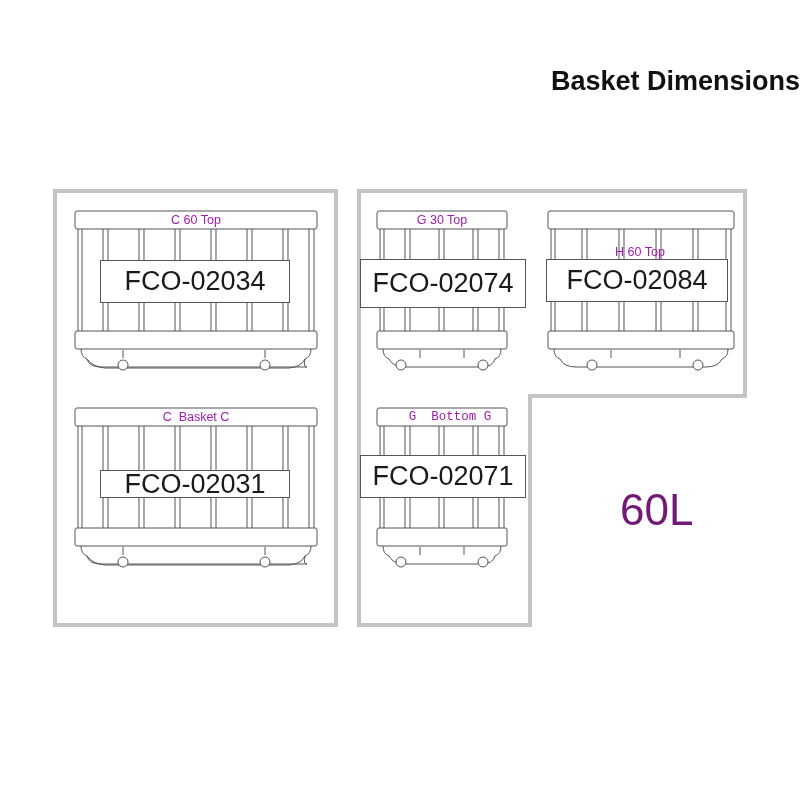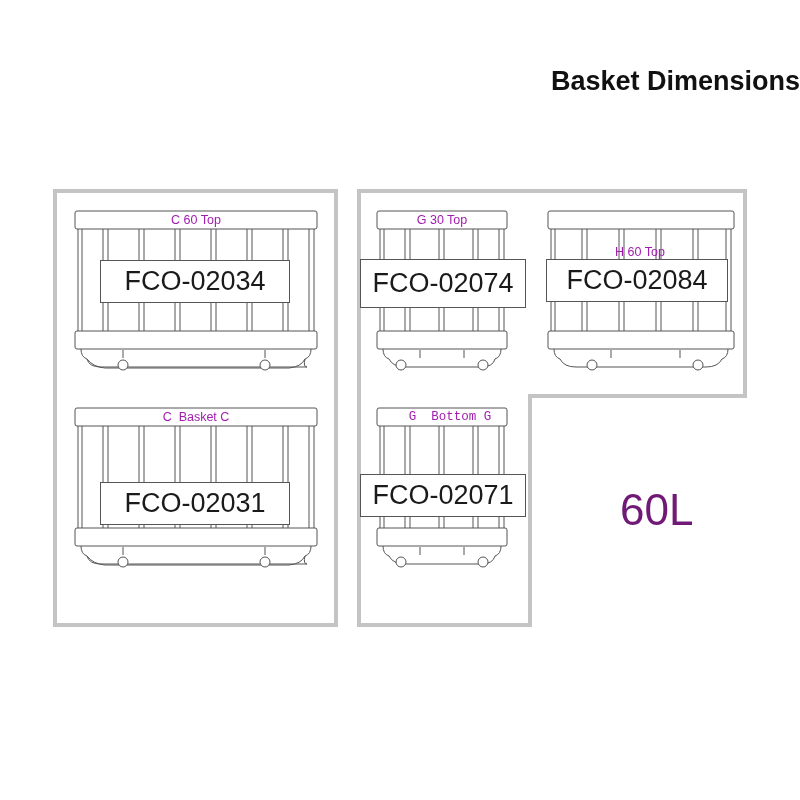--- a/index.html
+++ b/index.html
@@ -107,24 +107,24 @@
   <use href="#basket-c" x="75" y="408"></use>
   <use href="#basket-g" x="377" y="211"></use>
   <use href="#basket-h" x="548" y="211"></use>
   <use href="#basket-g" x="377" y="408"></use>
 </svg>
 
 <div class="basket-label" style="left:75px; top:213px; width:242px;">C 60 Top</div>
 <div class="code-label" style="left:100px; top:260px; width:190px; height:43px;">FCO-02034</div>
 
 <div class="basket-label" style="left:75px; top:410px; width:242px; white-space:pre;">C  Basket C</div>
-<div class="code-label" style="left:100px; top:470px; width:190px; height:43px;margin-top:12px;">FCO-02031</div>
+<div class="code-label" style="left:100px; top:470px; width:190px; height:28px;">FCO-02031</div>
 
 <div class="basket-label" style="left:377px; top:213px; width:130px;">G 30 Top</div>
 <div class="code-label" style="left:360px; top:259px; width:166px; height:49px;">FCO-02074</div>
 
 <div class="basket-label" style="left:548px; top:213px; width:184px;margin-top:32px;">H 60 Top</div>
 <div class="code-label" style="left:546px; top:259px; width:182px; height:43px;">FCO-02084</div>
 
 <div class="basket-label" style="left:377px; top:410px; width:146px; white-space:pre;font-family:Liberation Mono, monospace;">G  Bottom G</div>
-<div class="code-label" style="left:360px; top:474px; width:166px; height:43px;">FCO-02071</div>
+<div class="code-label" style="left:360px; top:455px; width:166px; height:43px;">FCO-02071</div>
 
 <div class="capacity" style="left:620px; top:485px;">60L</div>
 
 </body></html>

